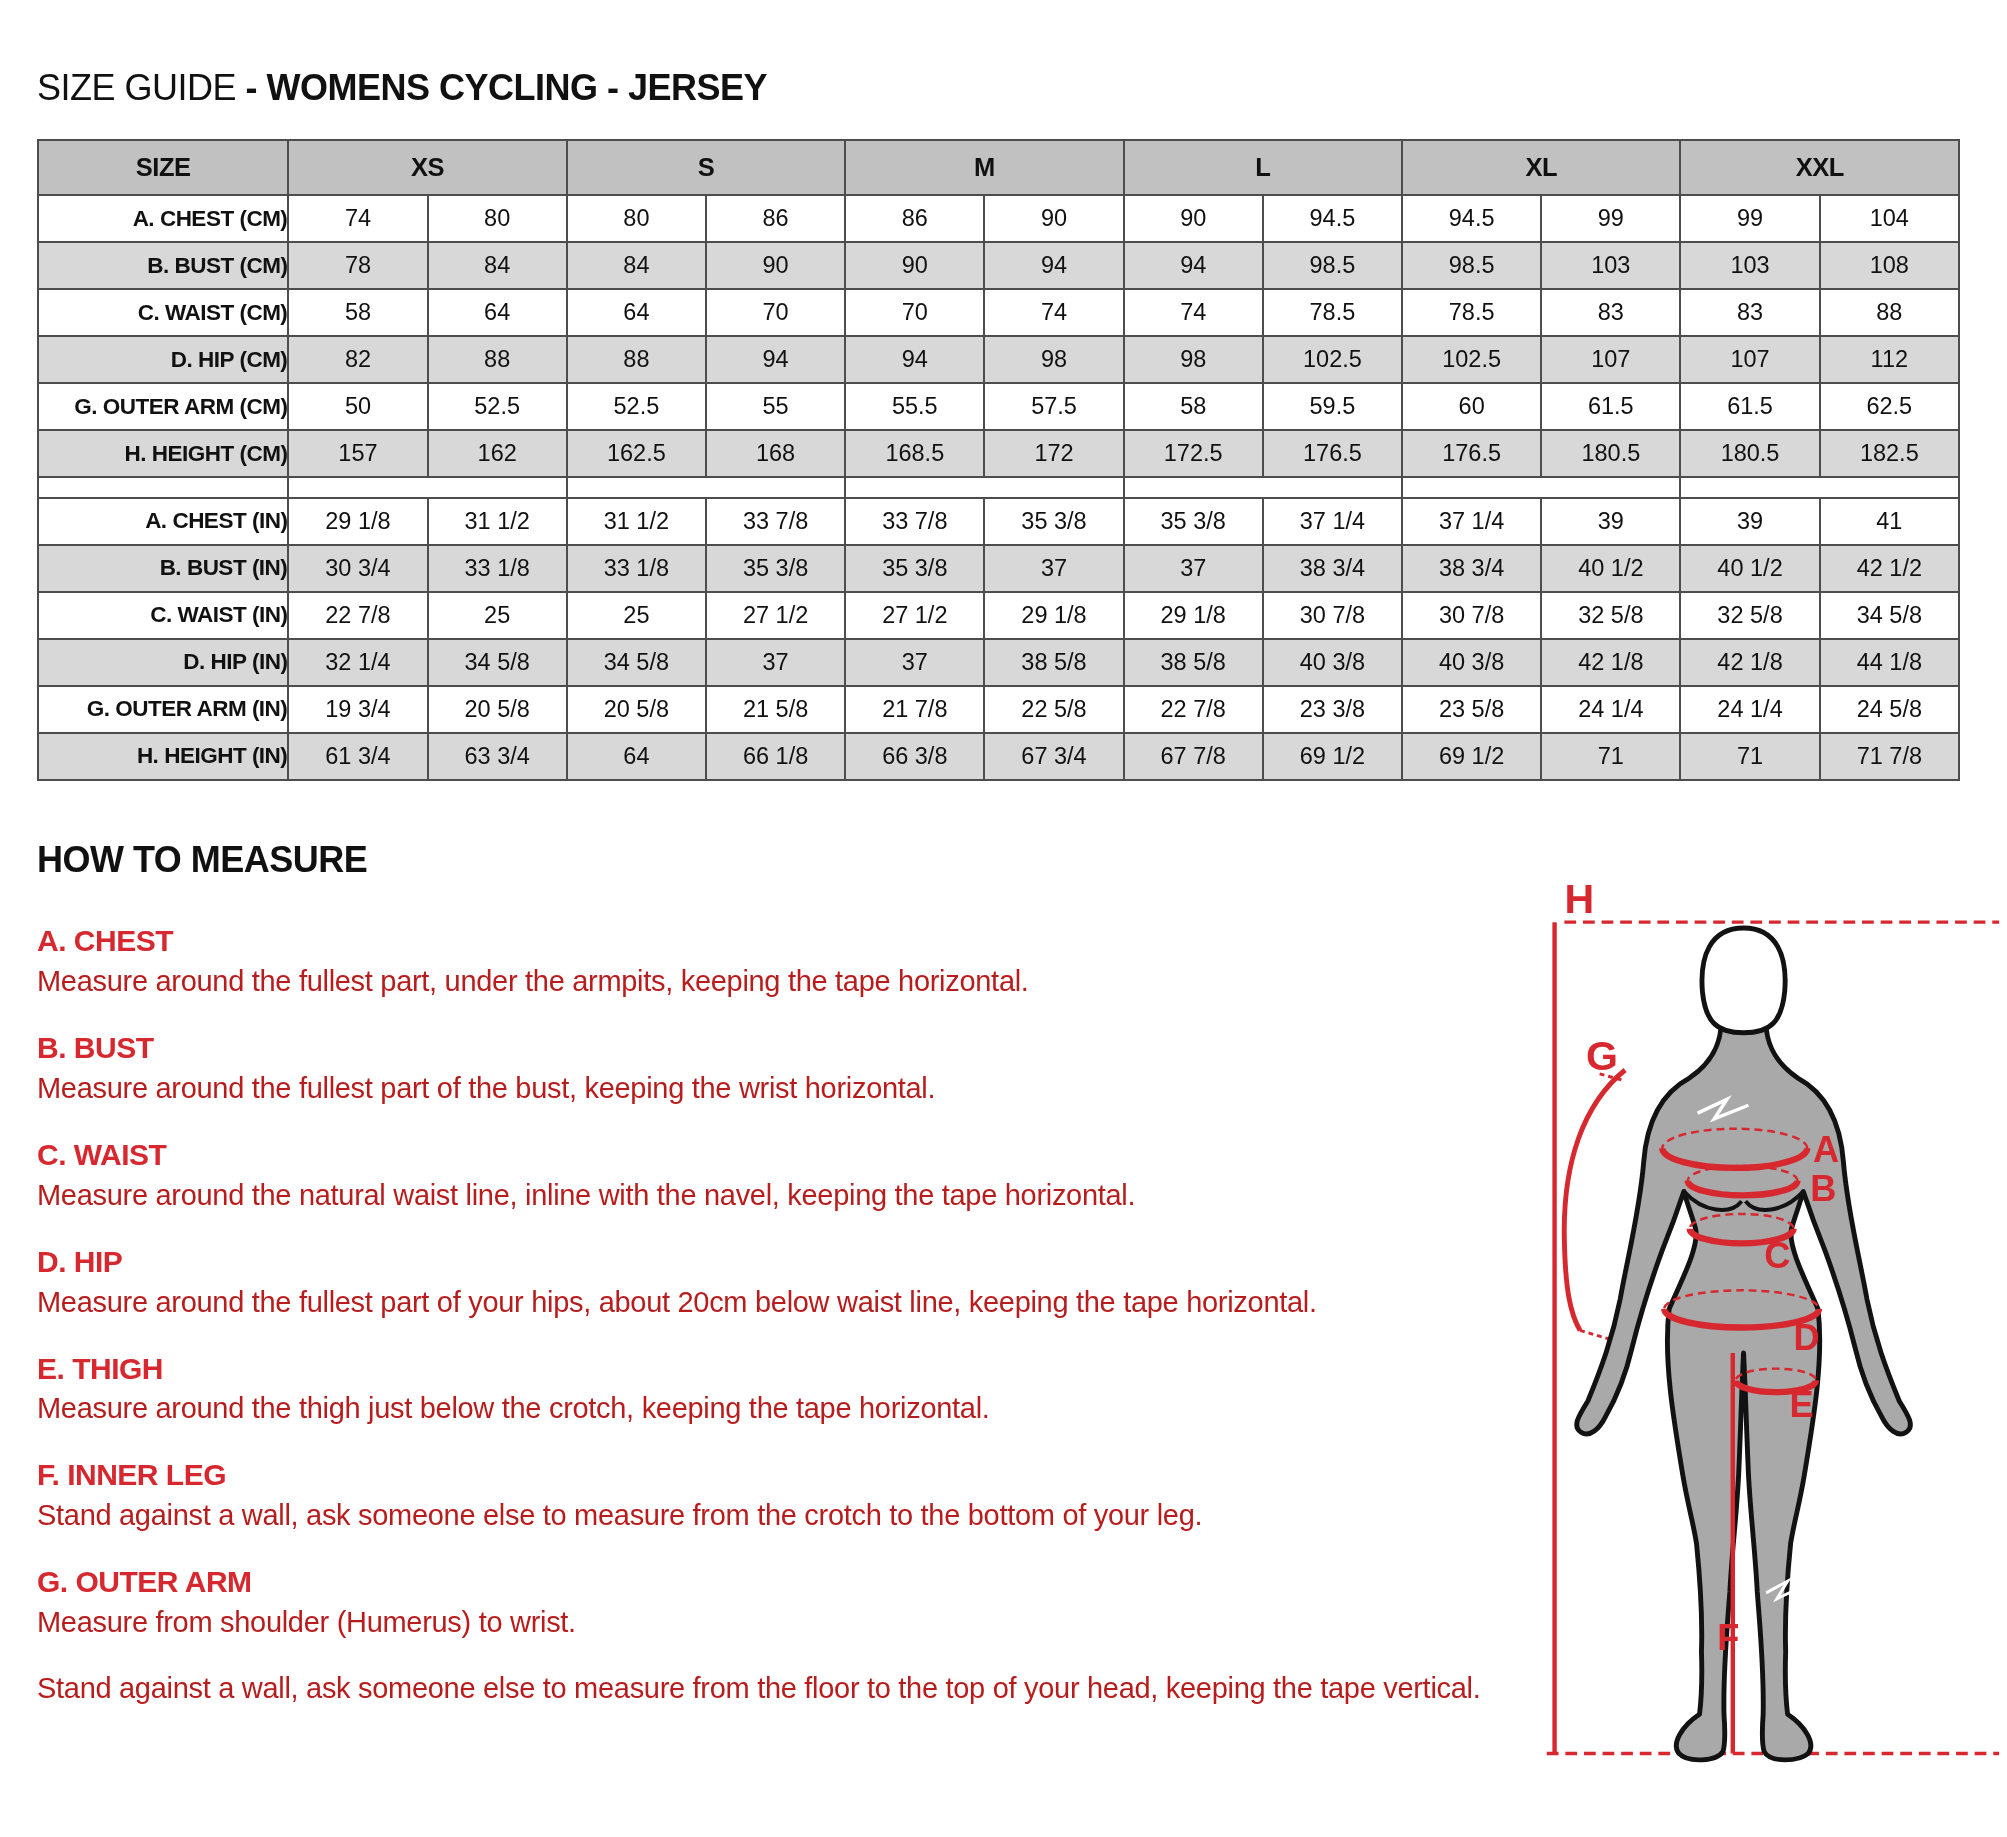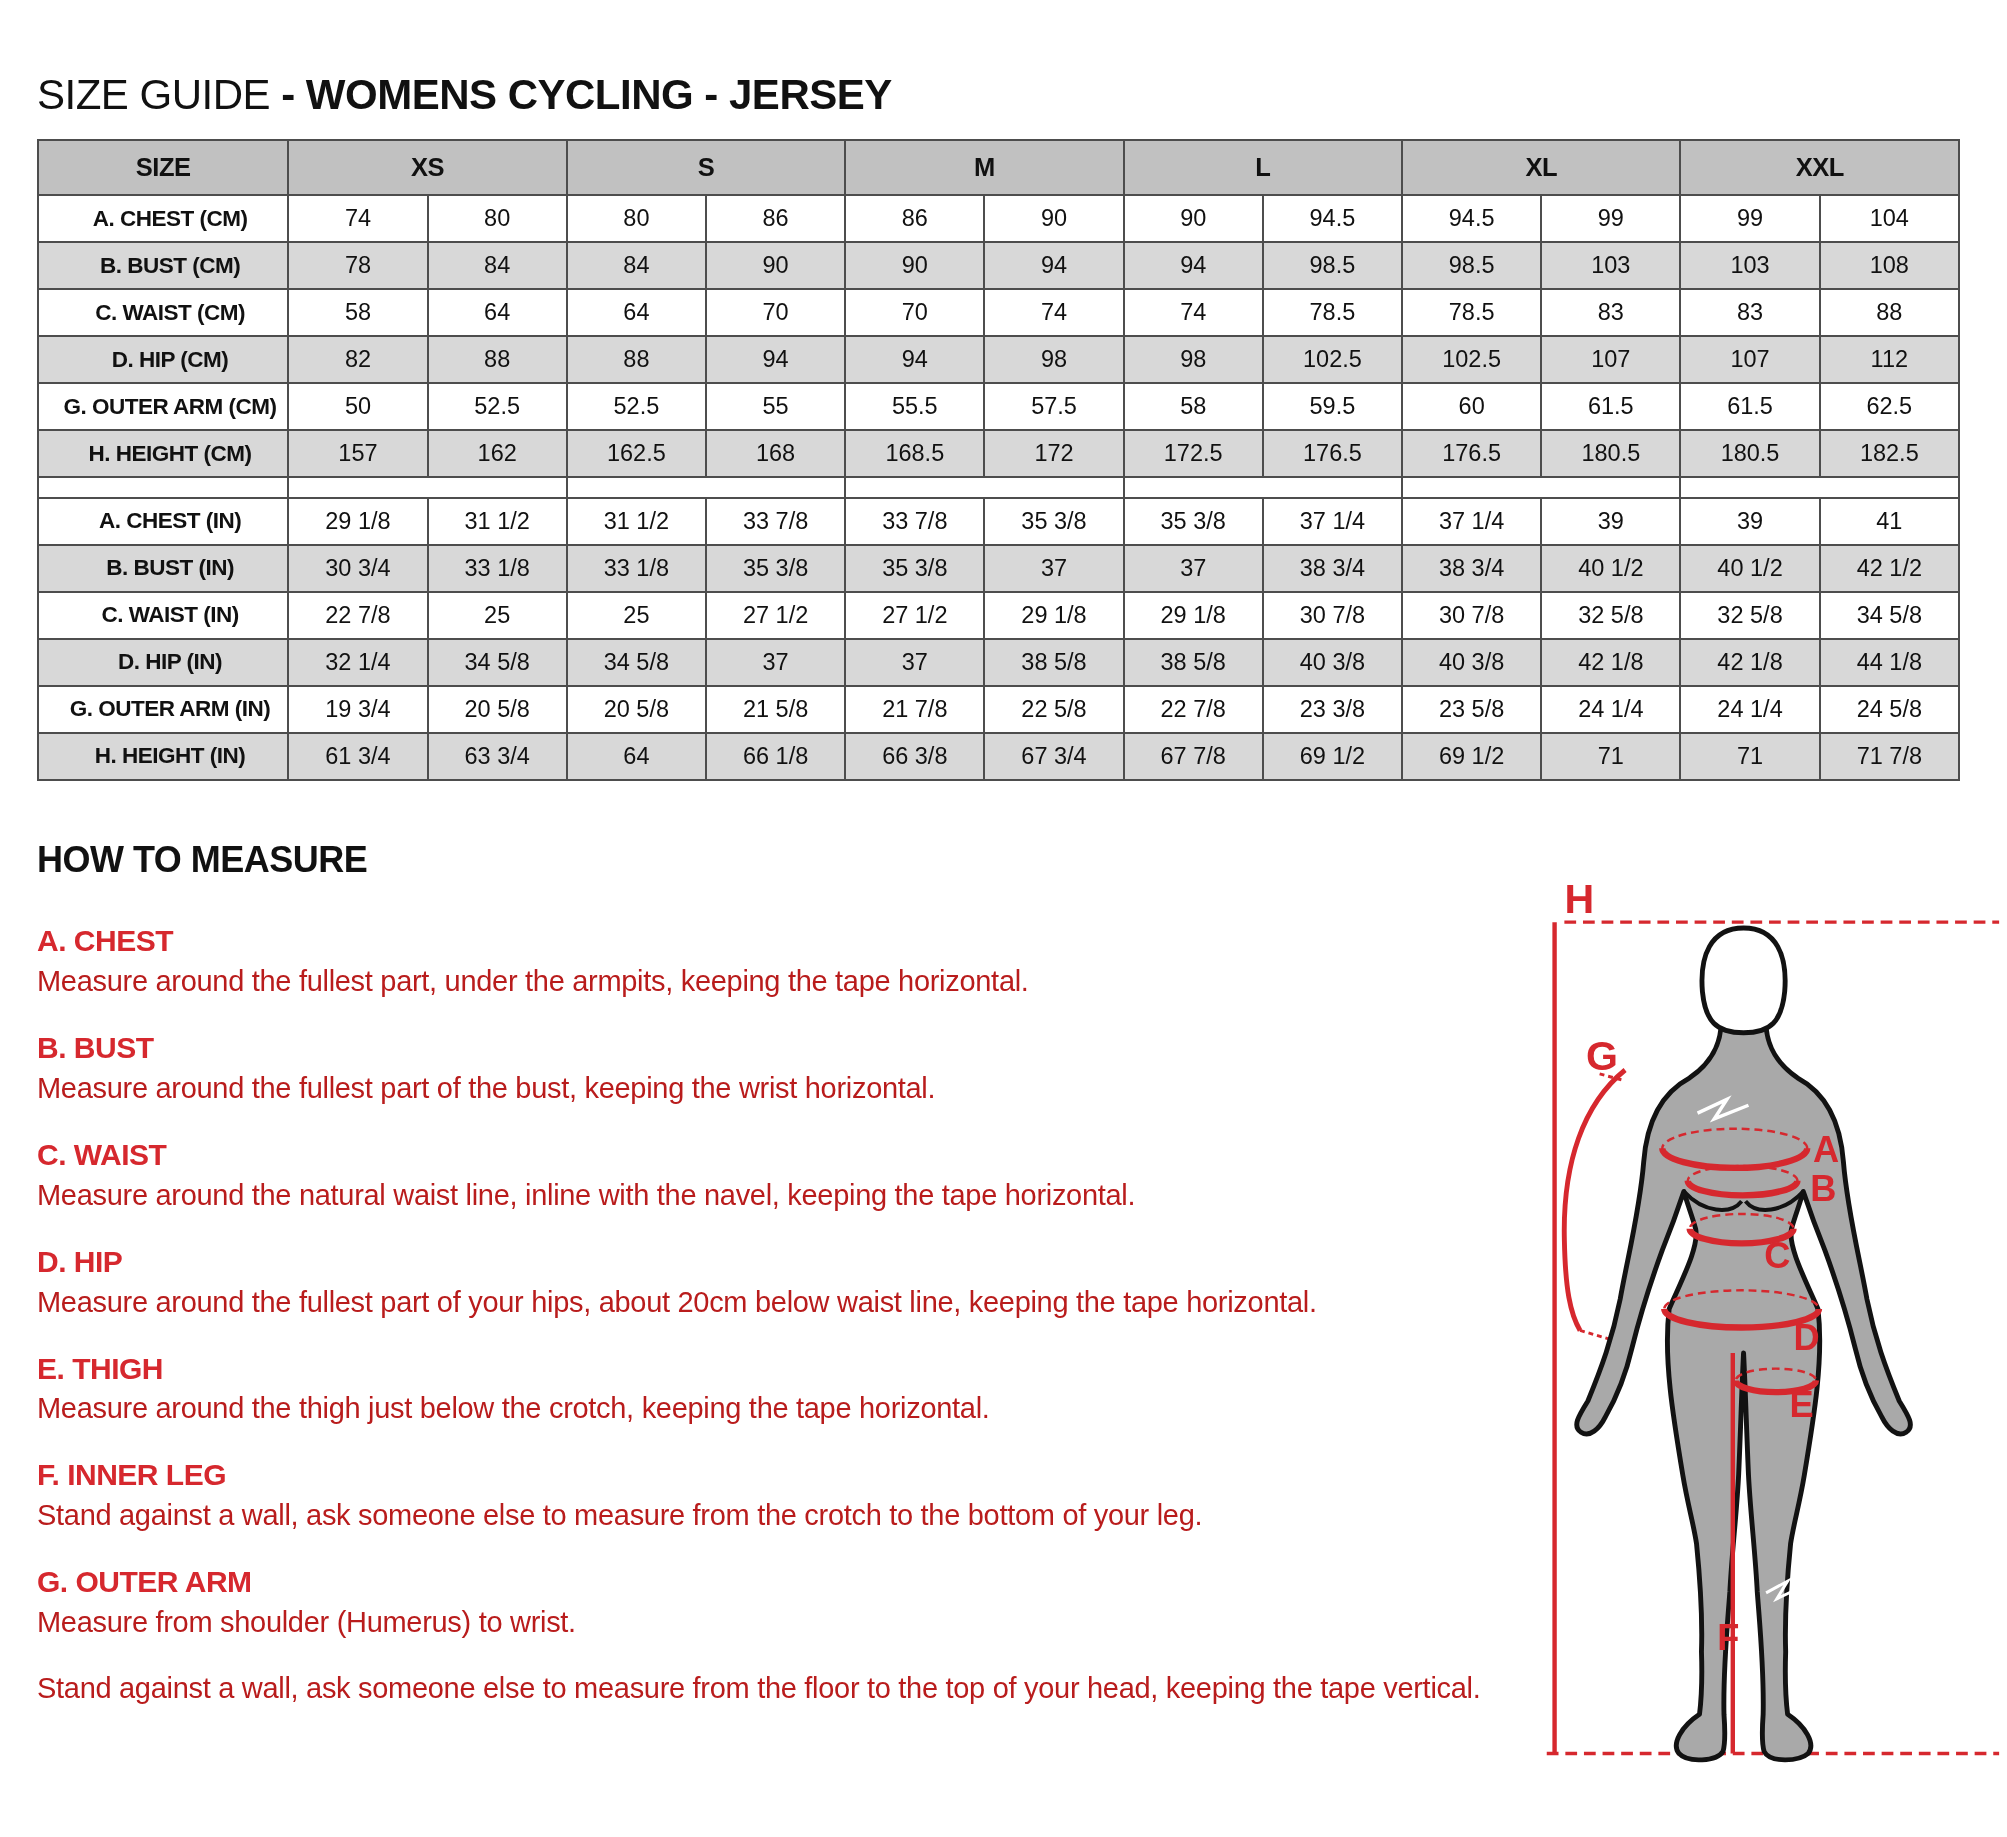--- a/index.html
+++ b/index.html
@@ -1,27 +1,27 @@
 <!DOCTYPE html>
 <html style="--accent: #d6282e;"><head>
 <meta charset="utf-8">
 <style>
   html,body{margin:0;padding:0;background:#ffffff;}
   body{width:2007px;height:1838px;font-family:"Liberation Sans",sans-serif;color:#111;position:relative;overflow:hidden;}
   .page{position:absolute;inset:0;}
 
-  .title{position:absolute;left:37px;top:43px;font-size:42px;font-weight:400;letter-spacing:-0.5px;white-space:pre;}
+  .title{position:absolute;left:37px;top:43px;font-size:36px;font-weight:400;letter-spacing:-0.5px;white-space:pre;}
   .title .bold{font-weight:700;}
 
   table.size-table{position:absolute;left:37px;top:139px;width:1923px;border-collapse:collapse;table-layout:fixed;}
   .size-table th,.size-table td{border:2px solid #4d4d4d;text-align:center;vertical-align:middle;
       font-size:23.5px;padding:0;overflow:hidden;white-space:nowrap;}
   .size-table thead th{background:#c1c1c1;height:53px;font-size:25.5px;font-weight:700;letter-spacing:-0.5px;}
   .size-table tbody td,.size-table tbody th{height:45px;background:#ffffff;font-weight:400;}
-  .size-table tbody th.row-label{text-align:center;padding-left:13.7px;font-weight:700;font-size:22.5px;letter-spacing:-0.5px;}
+  .size-table tbody th.row-label{text-align:right;padding-left:13.7px;font-weight:700;font-size:22.5px;letter-spacing:-0.5px;}
   .size-table tr.alt td,.size-table tr.alt th{background:#d8d8d8;}
   .size-table tr.sep td,.size-table tr.sep th{height:18.6px;background:#ffffff;border-top:2.9px solid #4d4d4d;border-bottom:2.9px solid #4d4d4d;}
 
   .how-to{position:absolute;left:37px;top:839px;width:1470px;}
   .how-to h2{font-size:36px;font-weight:700;margin:0 0 43px 0;letter-spacing:-0.5px;}
   .how-to .section{margin-bottom:33px;}
   .how-to .section h3{font-size:30px;font-weight:700;color:var(--accent,#d6282e);margin:0;letter-spacing:-0.5px;}
   .how-to .section p{font-size:29px;font-weight:400;margin:6.9px 0 0 0;color:#b91c1c;letter-spacing:-0.3px;}
 
   .figure{position:absolute;left:1535px;top:866px;width:470px;height:972px;}

